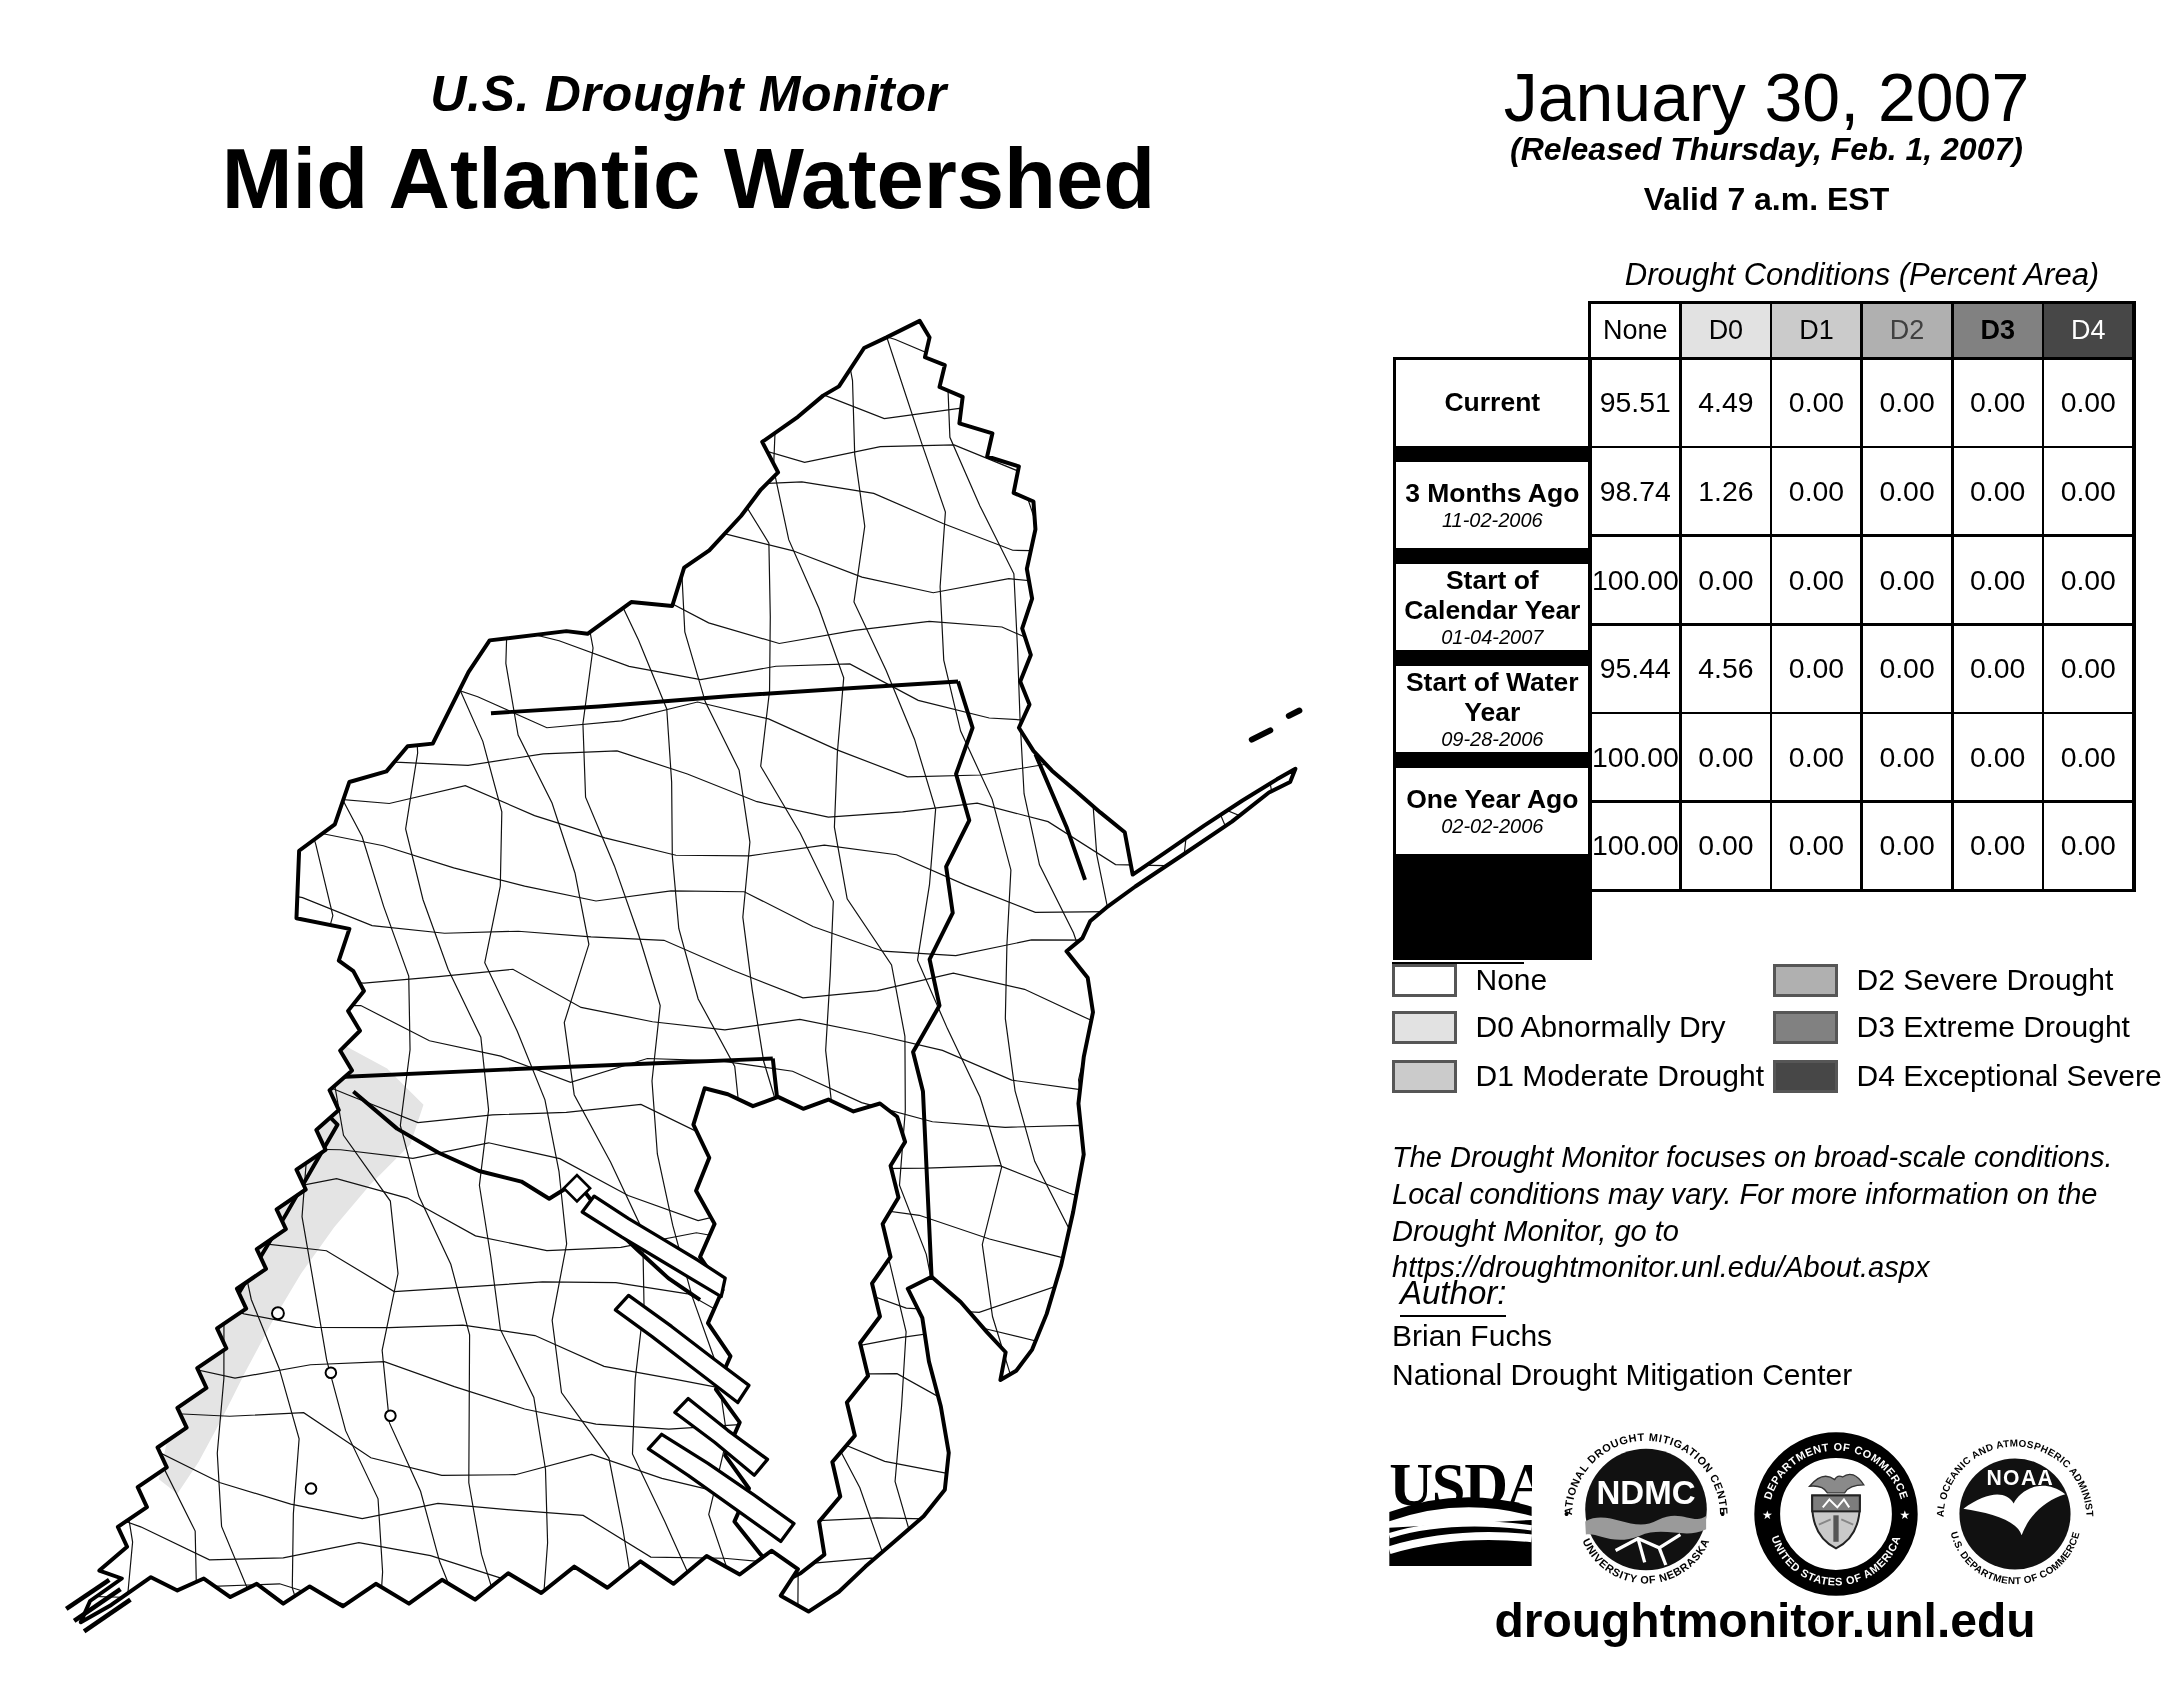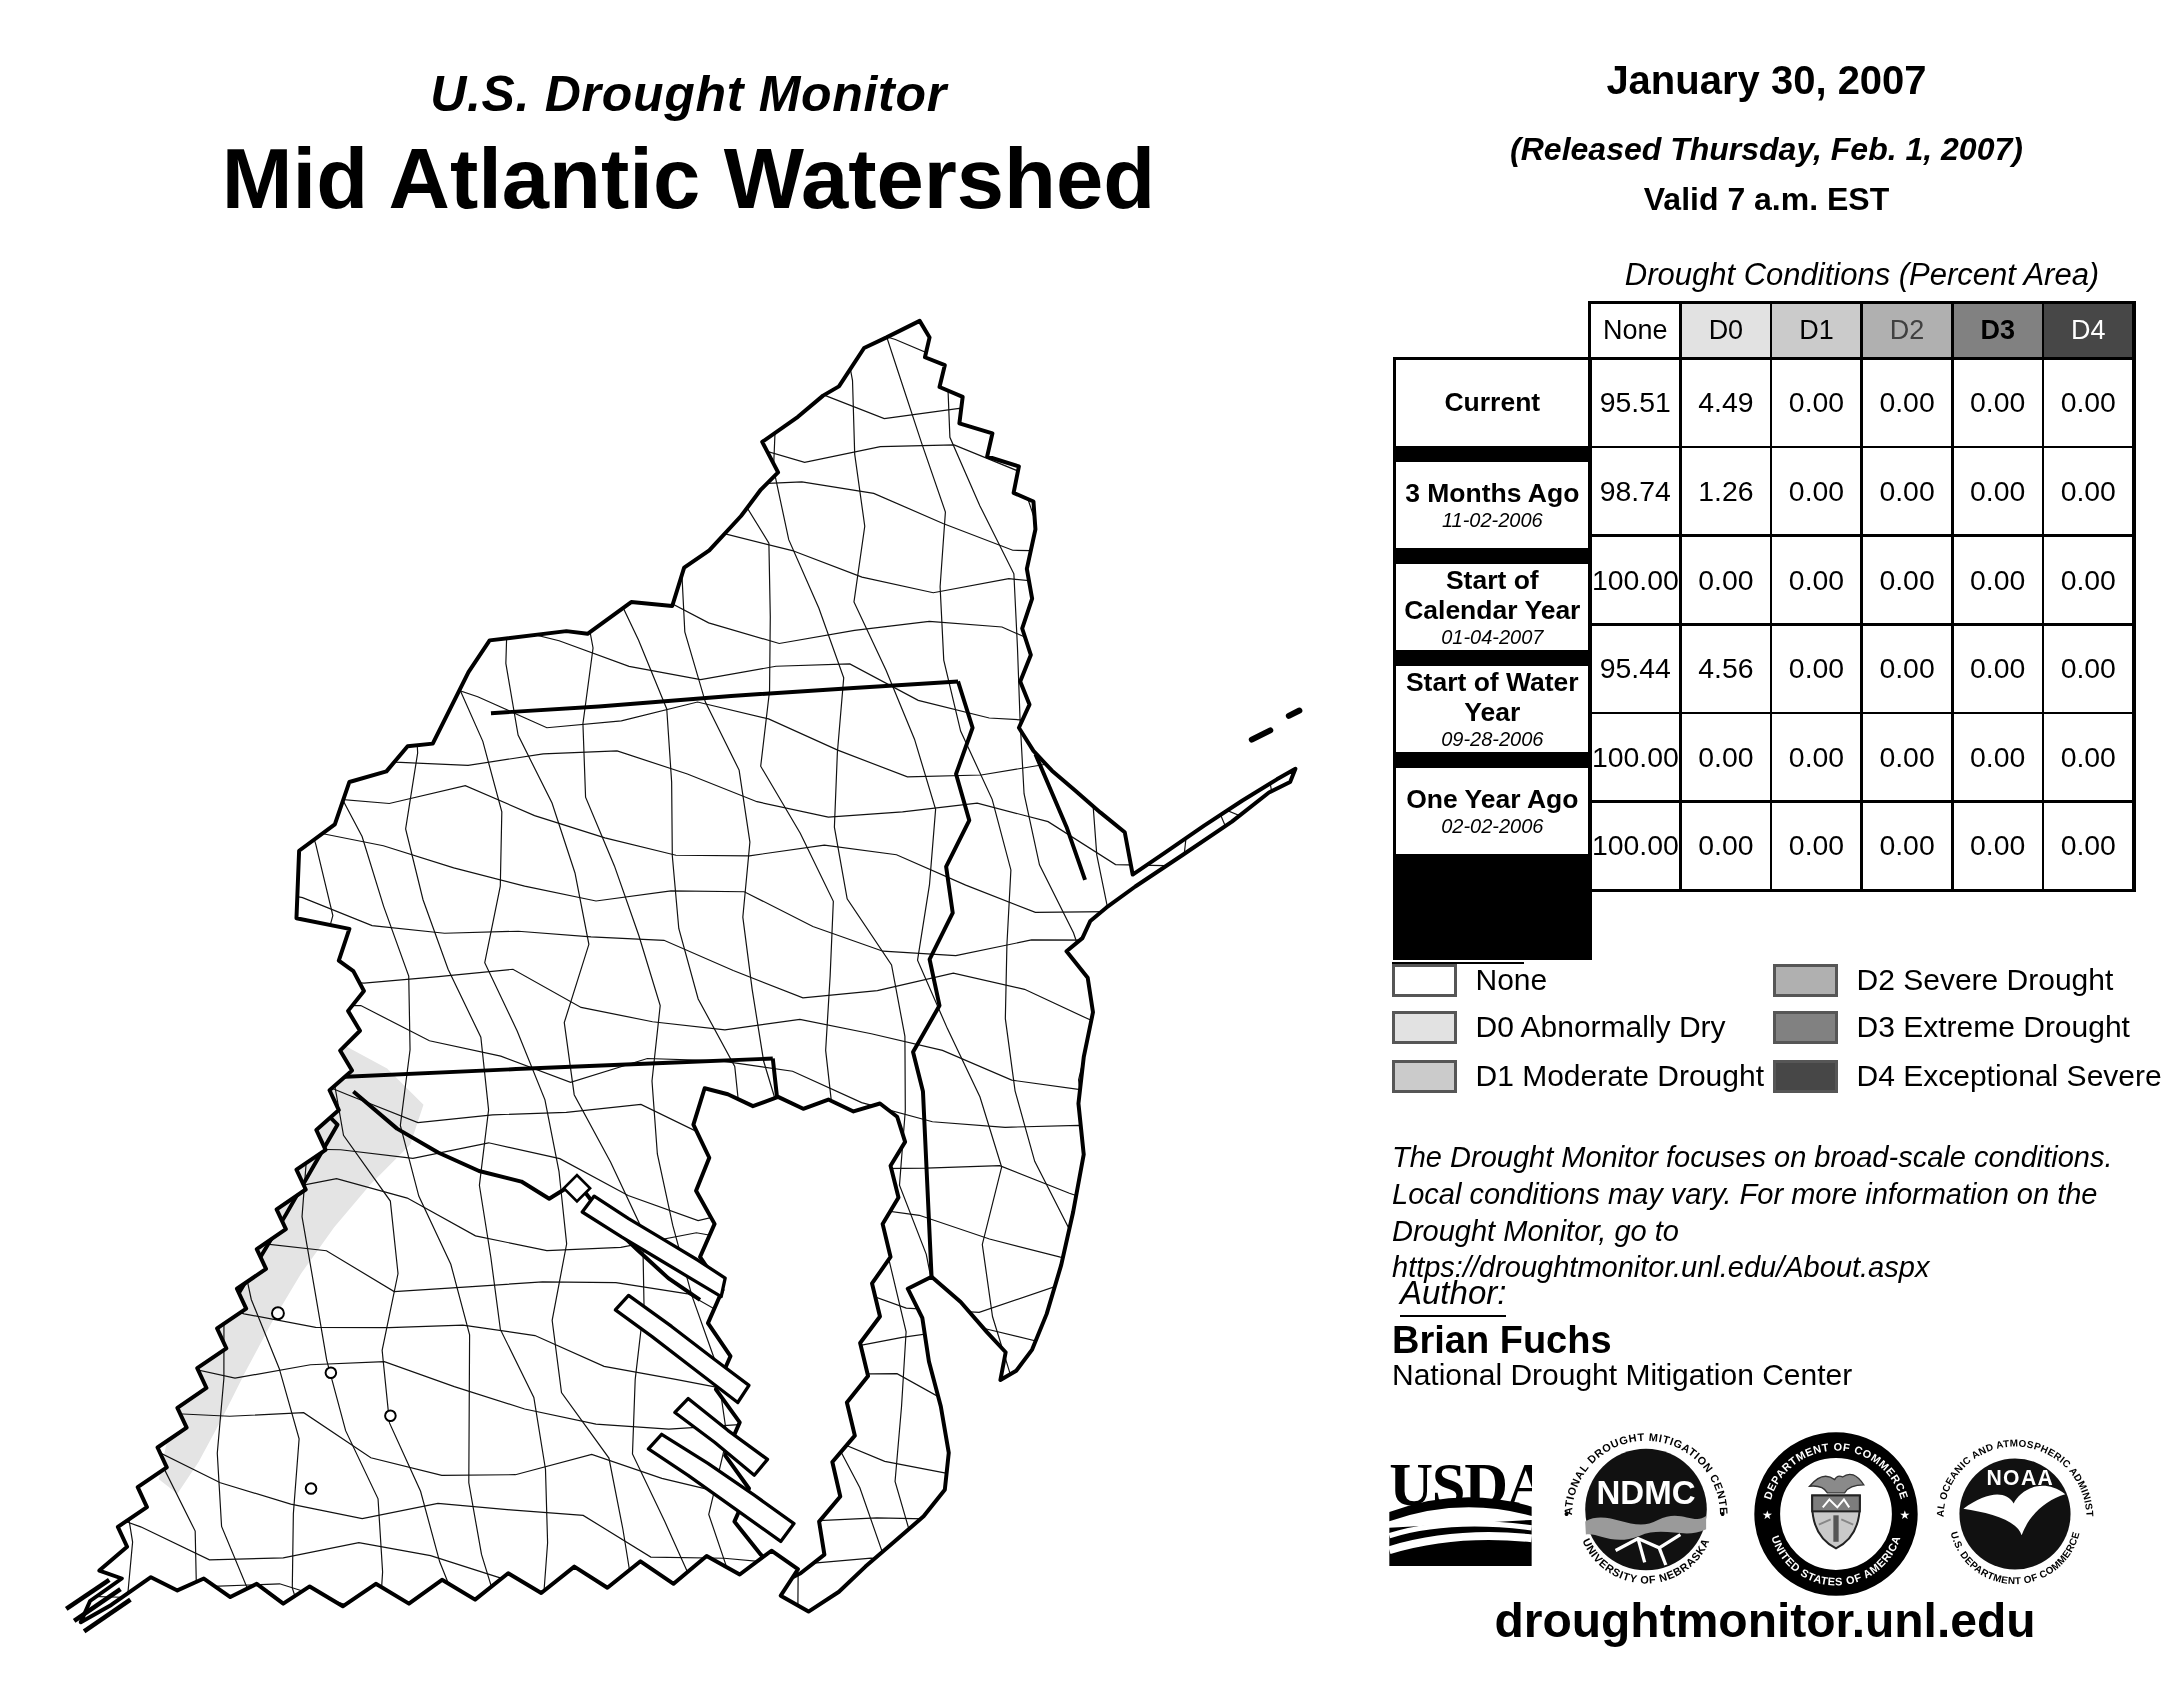--- a/index.html
+++ b/index.html
@@ -10,21 +10,21 @@
 
   
   .map-titles{position:absolute;left:93px;top:0;width:1191px;text-align:center;}
   .map-title1{position:absolute;left:0;top:65px;width:1191px;
               font-size:50px;font-weight:bold;font-style:italic;letter-spacing:0.7px;}
   .map-title2{position:absolute;left:0;top:130px;width:1191px;
               font-size:85px;font-weight:bold;letter-spacing:0px;}
 
   
   .date-block{position:absolute;left:1416px;top:0;width:701px;text-align:center;}
-  .date-main{position:absolute;left:0;top:58px;width:701px;font-size:40px;font-weight:bold;}
+  .date-main{position:absolute;left:0;top:58px;width:701px;font-size:68px;font-weight:normal;}
   .date-released{position:absolute;left:0;top:131px;width:701px;font-size:32px;font-weight:bold;font-style:italic;}
   .date-valid{position:absolute;left:0;top:181px;width:701px;font-size:32px;font-weight:bold;}
 
   
   .tbl-caption{position:absolute;left:1588px;top:257px;width:548px;text-align:center;
                font-size:31px;font-style:italic;}
   .tbl-main{position:absolute;left:1588px;top:301px;display:grid;
             grid-template-columns:repeat(6,88px);grid-template-rows:53px repeat(6,86px);
             gap:2.6px;background:#000;padding:3.3px;}
   .tbl-labels{position:absolute;left:1393px;top:357px;display:grid;
@@ -47,21 +47,21 @@
 
   
   .sec-title{position:absolute;font-size:33px;font-style:italic;
              border-bottom:2.6px solid #000;padding-bottom:2.6px;}
   .leg-item{position:absolute;display:flex;align-items:center;gap:18.5px;height:34px;}
   .swatch{width:65px;height:33px;border:3.3px solid #565656;flex:0 0 auto;}
   .leg-label{font-size:30px;white-space:nowrap;}
 
   
   .disclaimer{position:absolute;left:1392px;top:1139px;font-size:29px;font-style:italic;line-height:1.27;}
-  .author-name{position:absolute;left:1392px;top:1319px;font-size:38px;font-weight:bold;}
+  .author-name{position:absolute;left:1392px;top:1319px;font-size:30px;}
   .author-org{position:absolute;left:1392px;top:1358px;font-size:30px;}
 
   
   .footer-url{position:absolute;left:1393px;top:1593px;width:744px;text-align:center;
               font-size:48px;font-weight:bold;}
 
   
   .logo{position:absolute;}
   .seal-arc-text{font-size:16.5px;font-weight:bold;letter-spacing:1px;}
   .seal-arc-text-sm{font-size:15px;font-weight:bold;letter-spacing:0.5px;}

